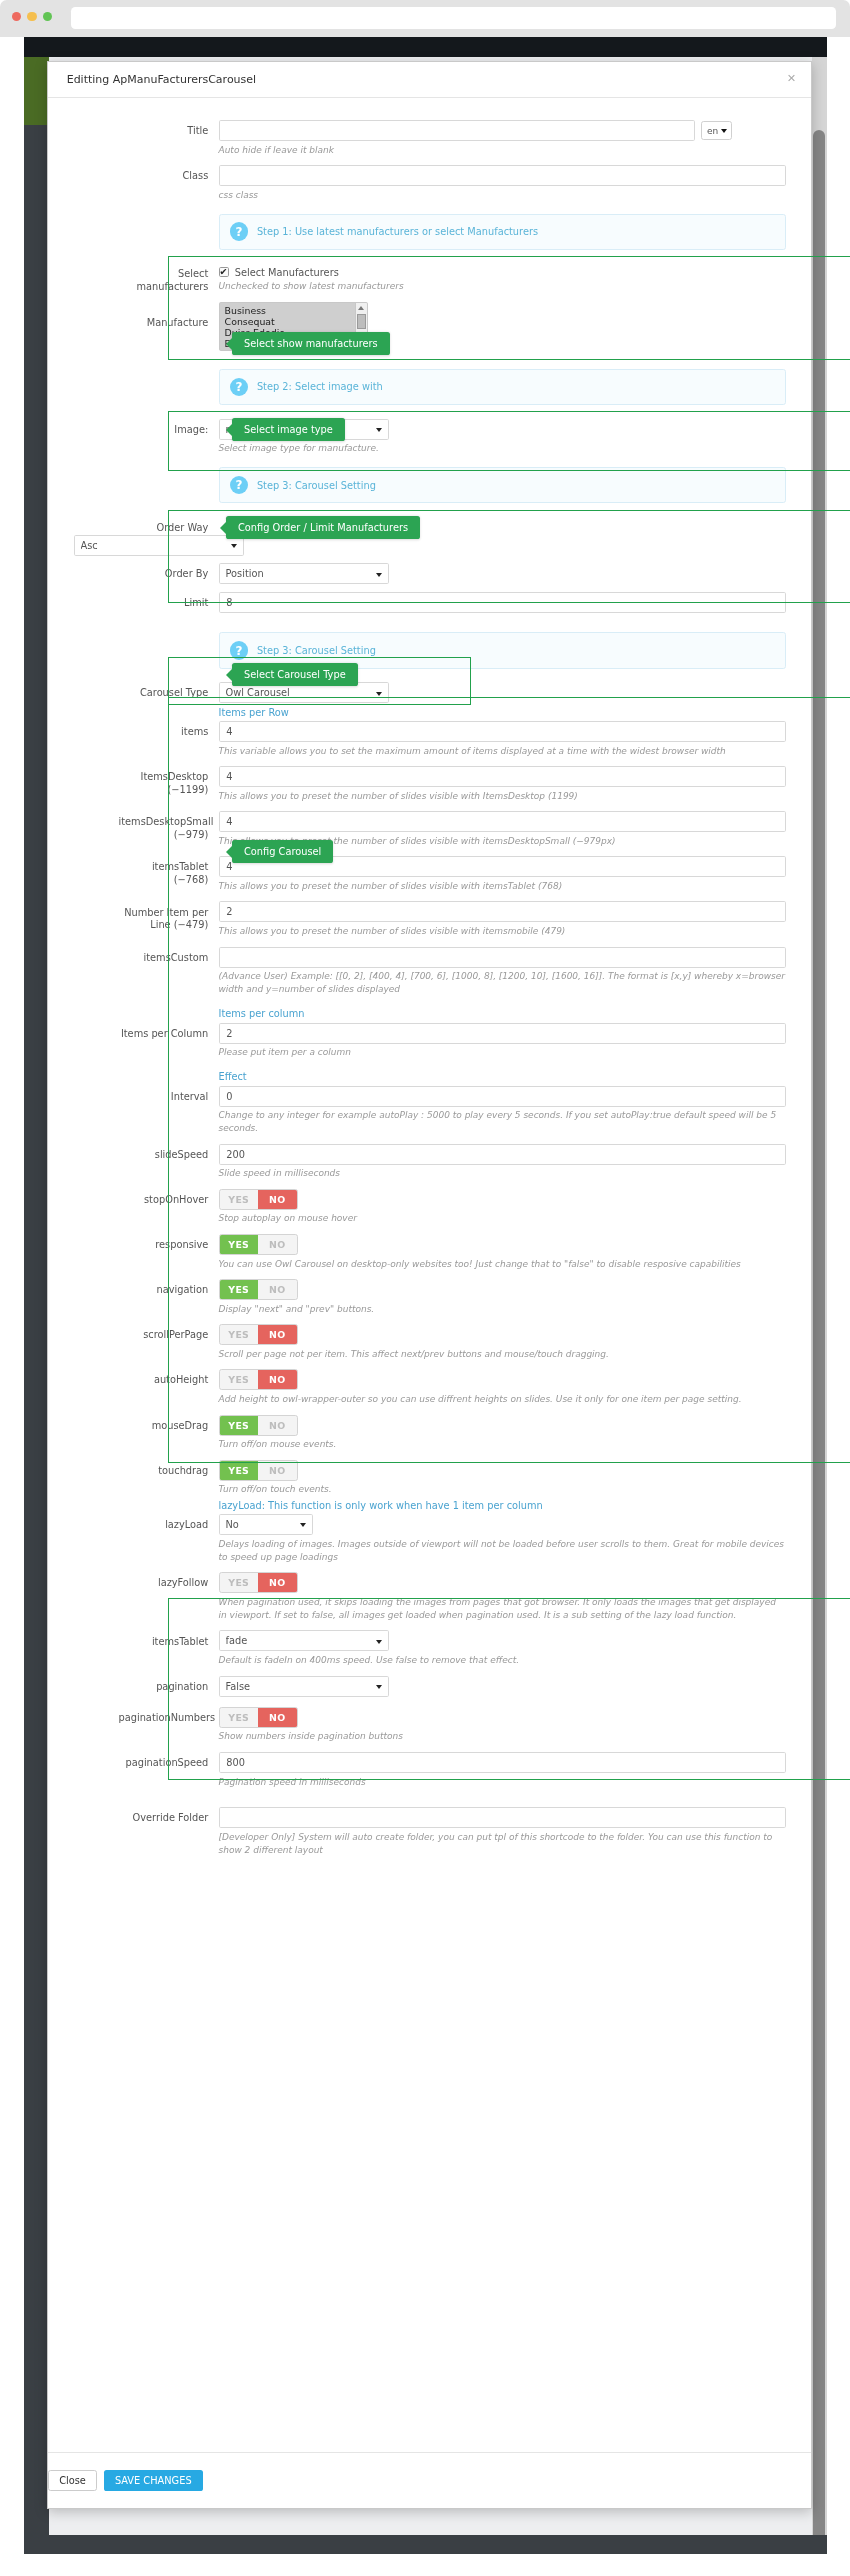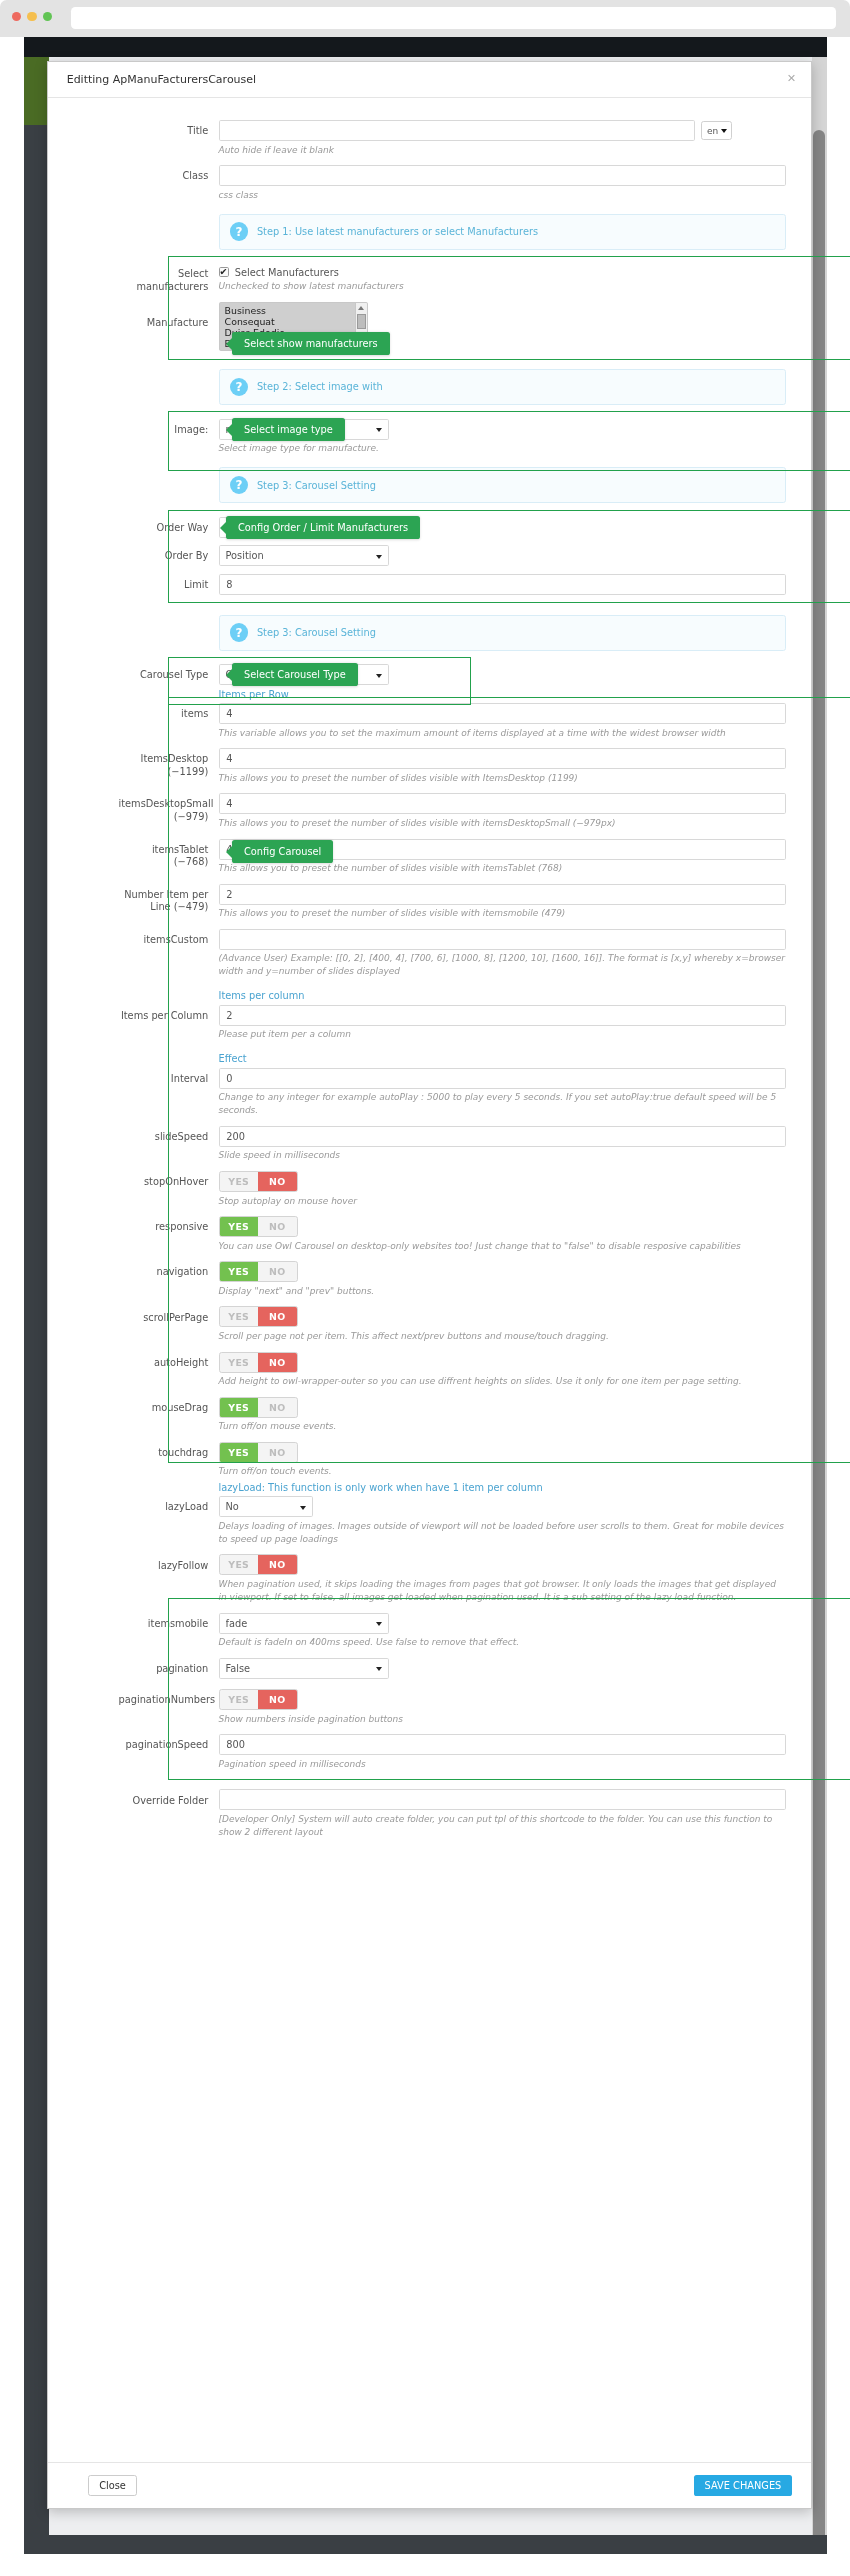--- a/index.html
+++ b/index.html
@@ -44,23 +44,23 @@
     position:relative; height:36px; border-bottom:0.9px solid #e5e5e5;
     display:flex; align-items:center; padding:0 18.7px;
   }
   .modal-title{ font-size:11px; color:#333; }
   .modal-close{
     position:absolute; right:15.3px; top:9.4px; font-size:14.5px; color:#aaa;
     line-height:1; cursor:pointer; background:none; border:none; padding:0;
   }
   .modal-body{ padding:22px 25.5px 15.3px 25.5px; }
   .modal-footer{
-    position:absolute; left:0; bottom:0; width:763px; height:46px;
+    position:absolute; left:0; bottom:0; width:763px; height:56px;
     border-top:0.9px solid #e5e5e5; background:#fff;
-    display:flex; align-items:center; justify-content:space-between; gap:6.8px; padding-right:18.7px;padding-left:40px;
+    display:flex; align-items:center; justify-content:flex-start; gap:6.8px; padding-right:18.7px;
   }
   .btn-close{
     font-size:9.8px; padding:4.3px 10.2px; background:#fff; color:#333;
     border:0.9px solid #ccc; border-radius:2.6px; cursor:pointer;
     font-family:"DejaVu Sans", sans-serif;
   }
   .btn-save{
     font-size:9.8px; padding:5.1px 11px; background:#27a9e3; color:#fff;
     border:none; border-radius:2.6px; cursor:pointer;
     font-family:"DejaVu Sans", sans-serif;
@@ -296,21 +296,21 @@
     <div class="row">
       <div class="lbl"></div>
       <div class="ctl">
         <div class="stepbox">
           <span class="qicon">?</span>
           <span class="steptext">Step 3: Carousel Setting</span>
         </div>
       </div>
     </div>
 
-    <div class="row" style="margin-bottom:7.7px;">
+    <div class="row" style="margin-bottom:7.7px;flex-direction:column;">
       <div class="lbl">Order Way</div>
       <div class="ctl">
         <span class="selwrap">
           <select class="sel">
             <option>Asc</option>
           </select>
         </span>
       </div>
     </div>
 
@@ -524,21 +524,21 @@
       <div class="ctl">
         <span class="switch off">
           <span class="sw-yes">YES</span>
           <span class="sw-no">NO</span>
         </span>
         <div class="help">When pagination used, it skips loading the images from pages that got browser. It only loads the images that get displayed in viewport. If set to false, all images get loaded when pagination used. It is a sub setting of the lazy load function.</div>
       </div>
     </div>
 
     <div class="row">
-      <div class="lbl">itemsmobile</div>
+      <div class="lbl">itemsTablet</div>
       <div class="ctl">
         <span class="selwrap">
           <select class="sel">
             <option>fade</option>
           </select>
         </span>
         <div class="help">Default is fadeIn on 400ms speed. Use false to remove that effect.</div>
       </div>
     </div>
 

